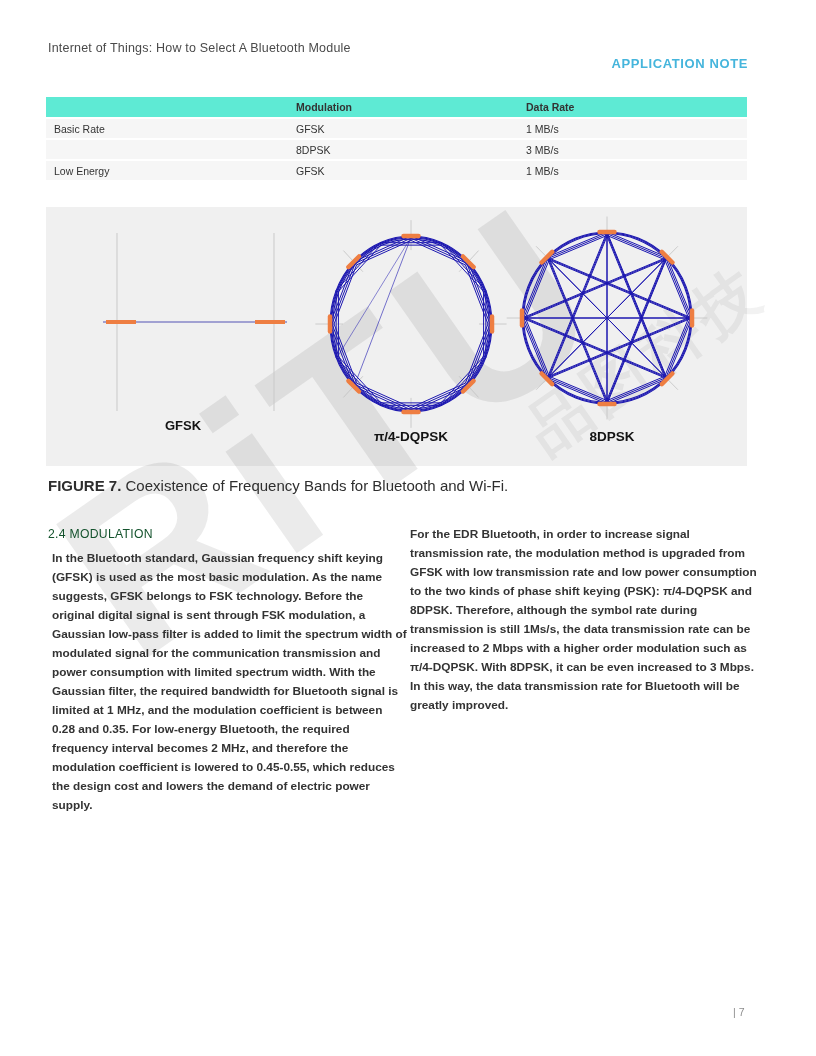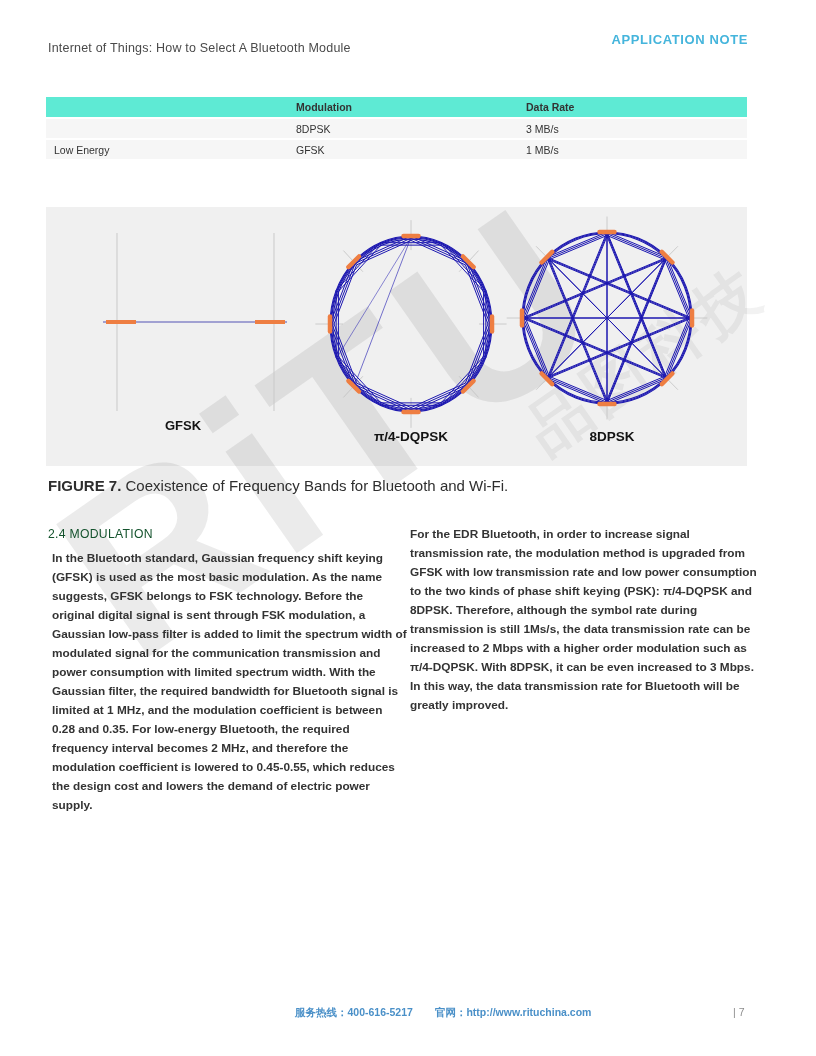--- a/index.html
+++ b/index.html
@@ -1,20 +1,20 @@
 <!DOCTYPE html>
 <html><head>
 <meta charset="utf-8">
 <style>
   html,body{margin:0;padding:0;background:#ffffff;}
   .page{position:relative;width:816px;height:1056px;background:#ffffff;overflow:hidden;
         font-family:"Liberation Sans","DejaVu Sans",sans-serif;}
   
   .header-title{position:absolute;left:48px;top:41px;font-size:12.5px;color:#4a4a4a;letter-spacing:.2px;}
-  .header-note{position:absolute;right:68px;top:32px;font-size:13px;font-weight:bold;color:#45b5dc;letter-spacing:.6px;}
+  .header-note{position:absolute;right:68px;top:56px;font-size:13px;font-weight:bold;color:#45b5dc;letter-spacing:.6px;}
   
   .mod-table{position:absolute;left:46px;top:97px;width:701px;border-collapse:collapse;table-layout:fixed;}
   .mod-table th,.mod-table td{font-size:10.5px;color:#333;text-align:left;padding:0 0 0 8px;
         border-bottom:2px solid #fff;white-space:nowrap;overflow:hidden;}
   .mod-table th{background:#5eead4;height:20px;font-weight:bold;}
   .mod-table td{background:#f6f6f6;height:19px;}
   
   .figure-bg{position:absolute;left:46px;top:207px;width:701px;height:259px;background:#f0f0f0;z-index:0;}
   .wm-ritu{position:absolute;left:50px;top:300px;width:560px;height:260px;z-index:1;
         display:flex;align-items:center;justify-content:center;
@@ -57,20 +57,25 @@
         <col style="width:229px">
       </colgroup>
     <thead>
       <tr>
         <th></th>
         <th>Modulation</th>
         <th>Data Rate</th>
       </tr>
     </thead>
     <tbody>
+      <tr>
+        <td>Basic Rate</td>
+        <td>GFSK</td>
+        <td>1 MB/s</td>
+      </tr>
       <tr>
         <td></td>
         <td>8DPSK</td>
         <td>3 MB/s</td>
       </tr>
       <tr>
         <td>Low Energy</td>
         <td>GFSK</td>
         <td>1 MB/s</td>
       </tr>
@@ -182,18 +187,15 @@
 
   <div class="caption">
     <span class="cap-bold">FIGURE 7.</span>
     <span>Coexistence of Frequency Bands for Bluetooth and Wi-Fi.</span>
   </div>
 
   <div class="sec-heading">2.4 MODULATION</div>
   <div class="para para-left">In the Bluetooth standard, Gaussian frequency shift keying (GFSK) is used as the most basic modulation. As the name suggests, GFSK belongs to FSK technology. Before the original digital signal is sent through FSK modulation, a Gaussian low-pass filter is added to limit the spectrum width of modulated signal for the communication transmission and power consumption with limited spectrum width. With the Gaussian filter, the required bandwidth for Bluetooth signal is limited at 1 MHz, and the modulation coefficient is between 0.28 and 0.35. For low-energy Bluetooth, the required frequency interval becomes 2 MHz, and therefore the modulation coefficient is lowered to 0.45-0.55, which reduces the design cost and lowers the demand of electric power supply.</div>
   <div class="para para-right">For the EDR Bluetooth, in order to increase signal transmission rate, the modulation method is upgraded from GFSK with low transmission rate and low power consumption to the two kinds of phase shift keying (PSK): π/4-DQPSK and 8DPSK. Therefore, although the symbol rate during transmission is still 1Ms/s, the data transmission rate can be increased to 2 Mbps with a higher order modulation such as π/4-DQPSK. With 8DPSK, it can be even increased to 3 Mbps. In this way, the data transmission rate for Bluetooth will be greatly improved.</div>
 
-  <div class="footer-contact">
-    <span>服务热线：</span><span>400-616-5217</span><span class="gap"></span><span>官网：</span><span>http://www.rituchina.com</span>
-  </div>
   <div class="page-number">| 7</div>
 
 </div>
 
 </body></html>

